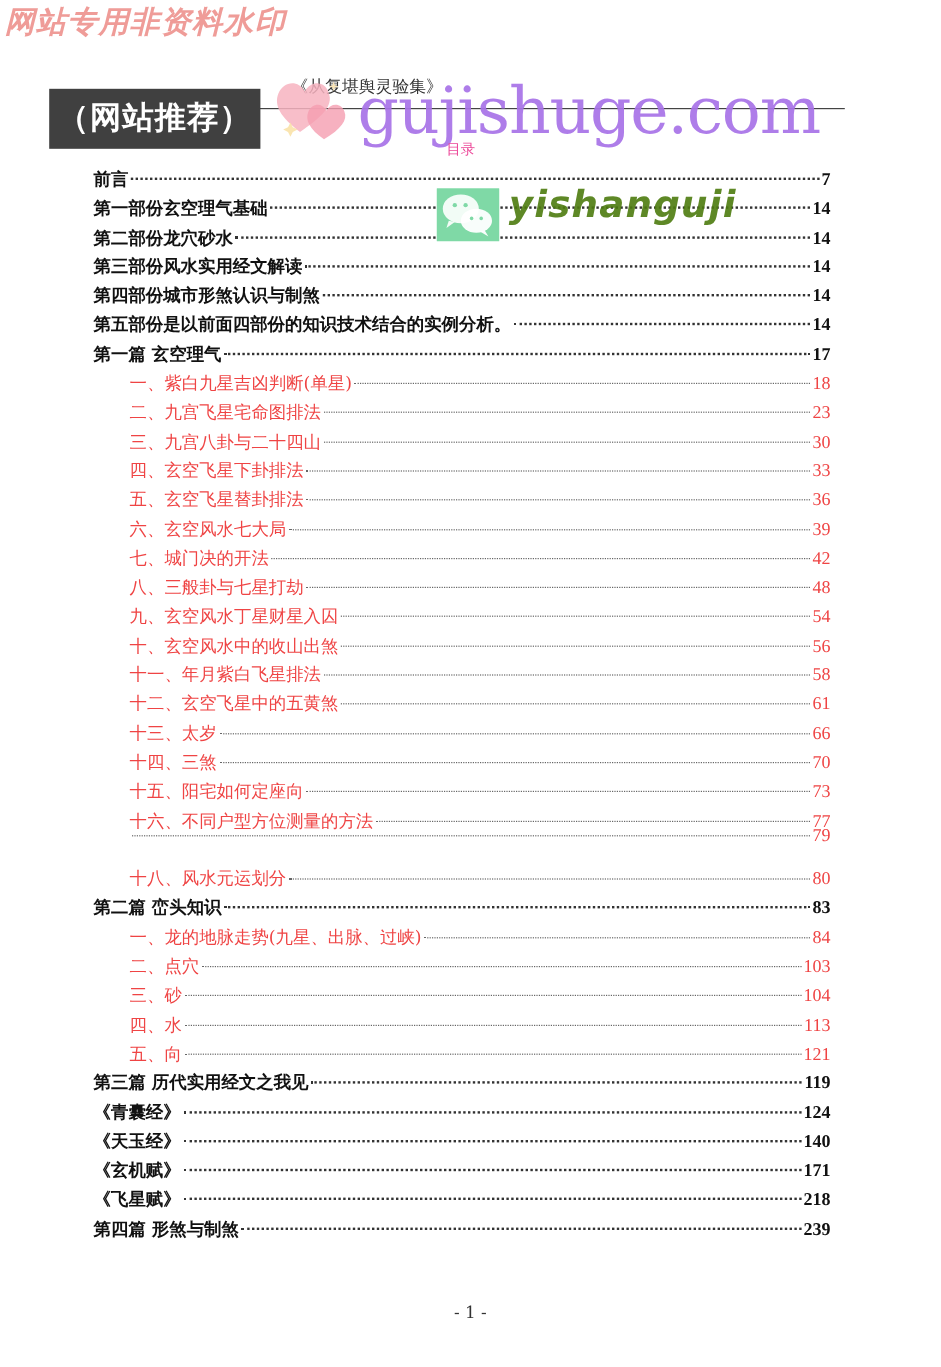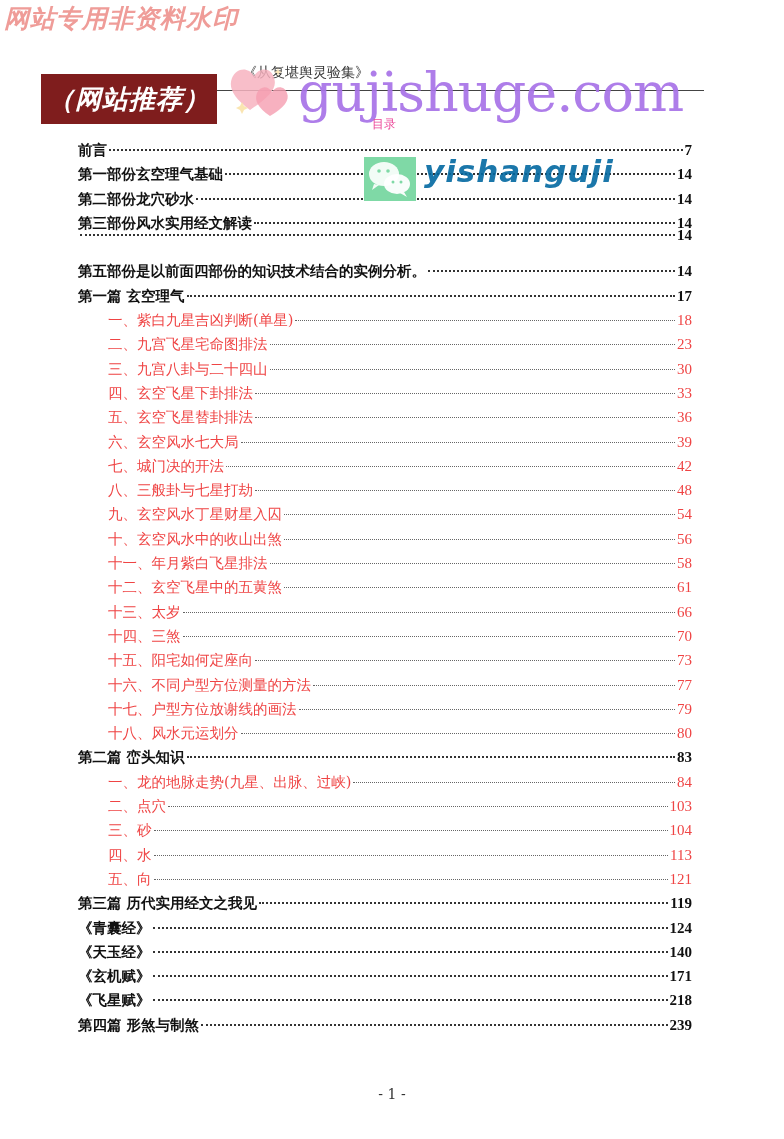--- a/index.html
+++ b/index.html
@@ -28,30 +28,29 @@
     letter-spacing: 1px;
     color: #ef9c98;
     z-index: 5;
   }
   .wm-badge {
     position: absolute;
     left: 41px;
     top: 74px;
     width: 176px;
     height: 50px;
-    background: #7f1d1d;
+    background: #404040;
     color: #ffffff;
     font-family: "DejaVu Sans", "Liberation Sans", sans-serif;
     font-weight: bold;
     font-size: 26px;
     line-height: 50px;
     text-align: center;
     letter-spacing: 1px;
     z-index: 5;
-    font-style: italic;
   }
   .wm-hearts {
     position: absolute;
     left: 228px;
     top: 58px;
     width: 70px;
     height: 60px;
     z-index: 4;
   }
   .wm-gujishuge {
@@ -77,21 +76,21 @@
   }
   .wm-yishanguji {
     position: absolute;
     left: 424px;
     top: 156px;
     font-family: "DejaVu Sans", "Liberation Sans", sans-serif;
     font-weight: bold;
     font-style: italic;
     font-size: 31px;
     line-height: 1;
-    color: #0369a1;
+    color: #4d7c0f;
     opacity: 0.9;
     letter-spacing: 1px;
     z-index: 6;
   }
 
   
   .book-title {
     position: absolute;
     left: 0;
     width: 620px;
@@ -240,20 +239,21 @@
       <span class="label">第二部份龙穴砂水</span>
       <span class="leader"></span>
       <span class="page">14</span>
     </div>
     <div class="toc-row bold">
       <span class="label">第三部份风水实用经文解读</span>
       <span class="leader"></span>
       <span class="page">14</span>
     </div>
     <div class="toc-row bold">
+      <span class="label">第四部份城市形煞认识与制煞</span>
       <span class="leader"></span>
       <span class="page">14</span>
     </div>
     <div class="toc-row bold">
       <span class="label">第五部份是以前面四部份的知识技术结合的实例分析。</span>
       <span class="leader"></span>
       <span class="page">14</span>
     </div>
     <div class="toc-row section">
       <span class="label">第一篇 玄空理气</span>
@@ -334,21 +334,20 @@
       <span class="label">十五、阳宅如何定座向</span>
       <span class="leader"></span>
       <span class="page">73</span>
     </div>
     <div class="toc-row sub">
       <span class="label">十六、不同户型方位测量的方法</span>
       <span class="leader"></span>
       <span class="page">77</span>
     </div>
     <div class="toc-row sub">
-      <span class="label">十七、户型方位放谢线的画法</span>
       <span class="leader"></span>
       <span class="page">79</span>
     </div>
     <div class="toc-row sub">
       <span class="label">十八、风水元运划分</span>
       <span class="leader"></span>
       <span class="page">80</span>
     </div>
     <div class="toc-row section">
       <span class="label">第二篇 峦头知识</span>

